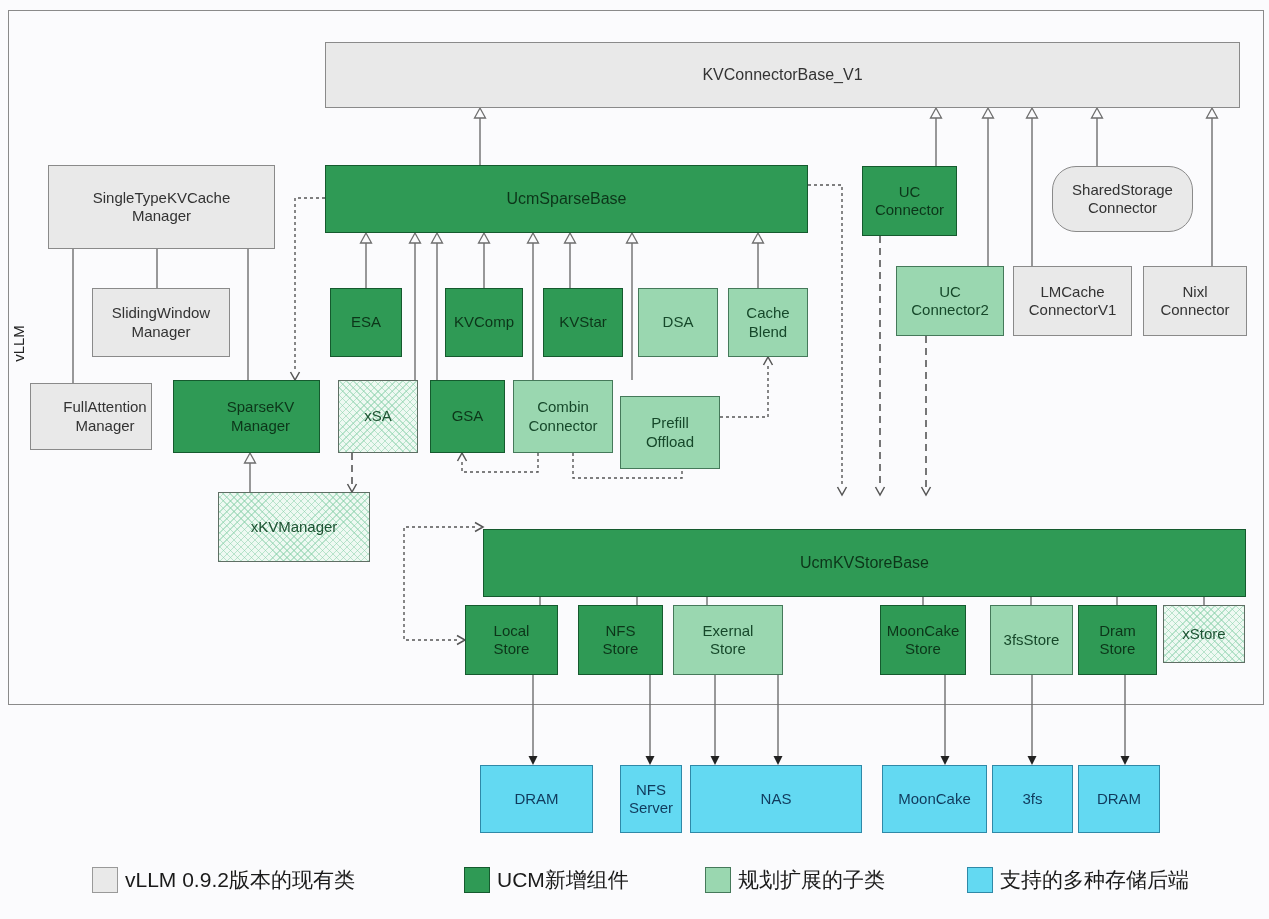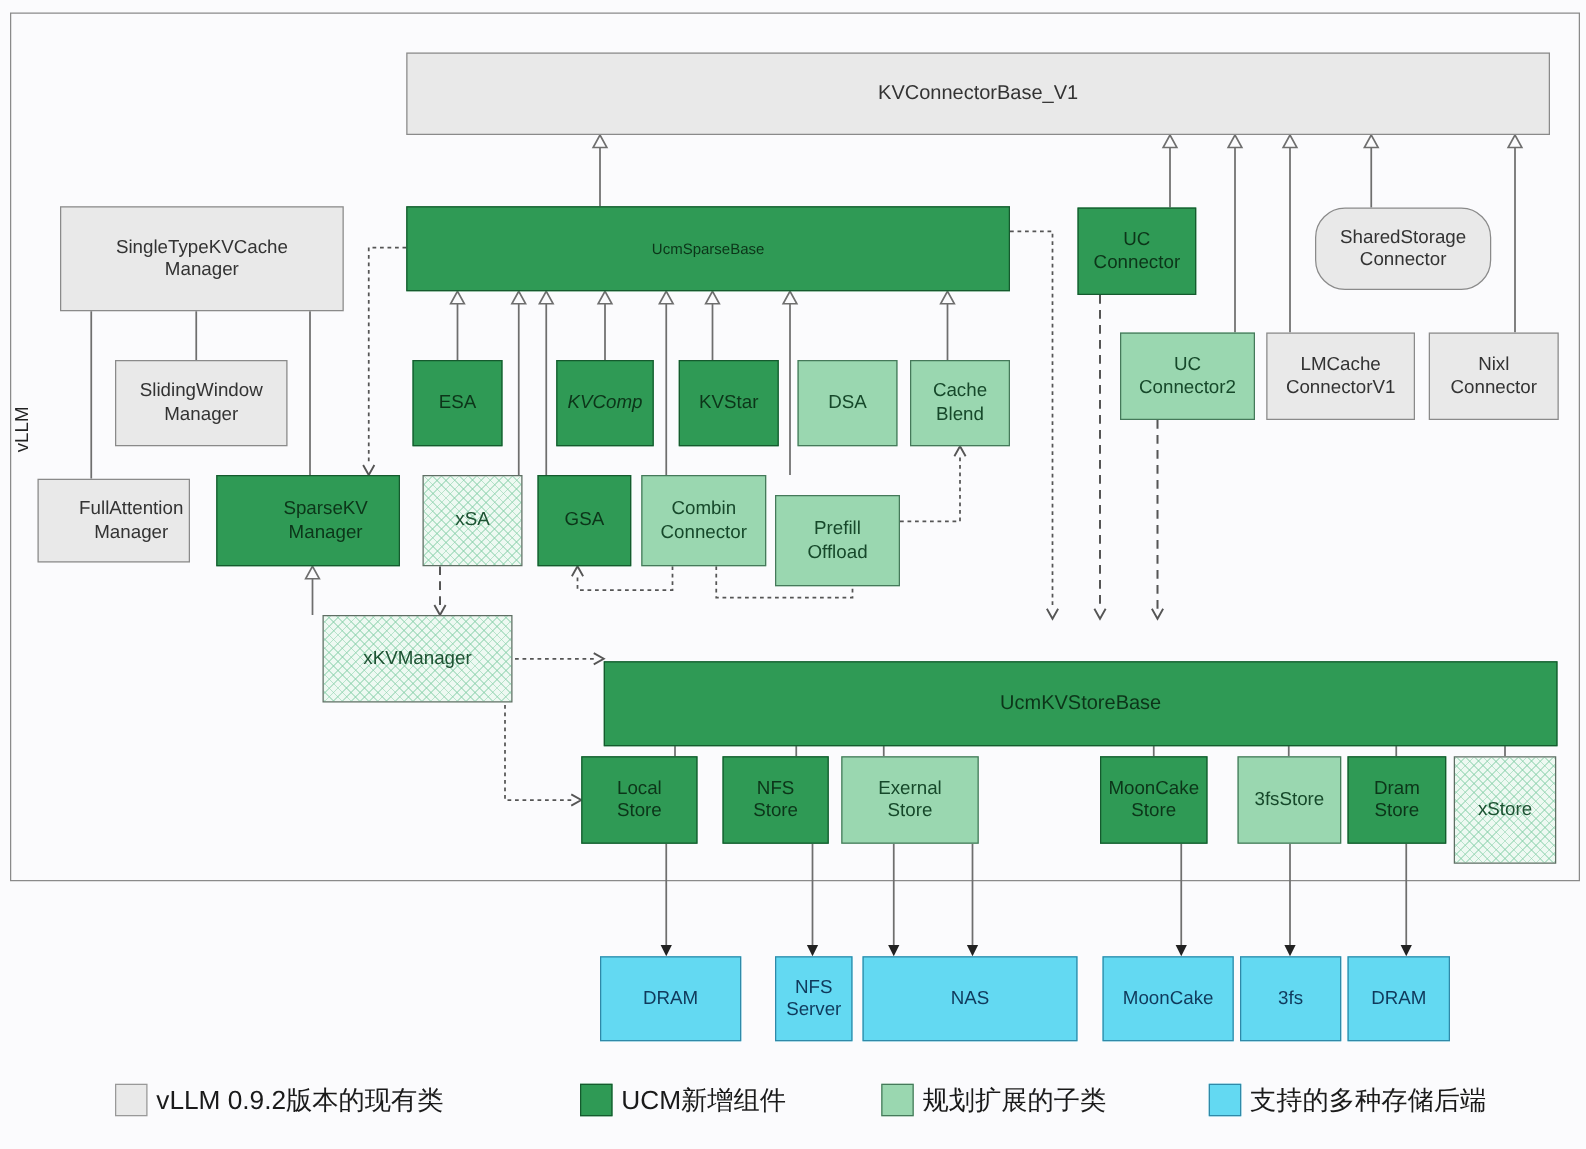--- a/index.html
+++ b/index.html
@@ -138,63 +138,63 @@
       <path d="M875.5 487 L880 495 L884.5 487"></path>
       <path d="M921.5 487 L926 495 L930.5 487"></path>
       <path d="M475 522.5 L483 527 L475 531.5"></path>
       <path d="M457 635.5 L465 640 L457 644.5"></path>
     </g>
   </svg>
 
   <div class="node existing" style="left:325px;top:42px;width:915px;height:66px;font-size:16px;">KVConnectorBase_V1</div>
   <div class="node existing" style="left:48px;top:165px;width:227px;height:84px;">SingleTypeKVCache
 Manager</div>
-  <div class="node ucm" style="left:325px;top:165px;width:483px;height:68px;font-size:12px;">UcmSparseBase</div>
+  <div class="node ucm" style="left:325px;top:165px;width:483px;height:68px;font-size:16px;">UcmSparseBase</div>
   <div class="node ucm" style="left:862px;top:166px;width:95px;height:70px;">UC
 Connector</div>
   <div class="node existing" style="left:1052px;top:166px;width:141px;height:66px;border-radius:24px;">SharedStorage
 Connector</div>
   <div class="node existing" style="left:92px;top:288px;width:138px;height:69px;">SlidingWindow
 Manager</div>
   <div class="node ucm" style="left:330px;top:288px;width:72px;height:69px;">ESA</div>
-  <div class="node ucm" style="left:445px;top:288px;width:78px;height:69px;font-style:italic;">KVComp</div>
+  <div class="node ucm" style="left:445px;top:288px;width:78px;height:69px;">KVComp</div>
   <div class="node ucm" style="left:543px;top:288px;width:80px;height:69px;">KVStar</div>
   <div class="node planned" style="left:638px;top:288px;width:80px;height:69px;">DSA</div>
   <div class="node planned" style="left:728px;top:288px;width:80px;height:69px;">Cache
 Blend</div>
   <div class="node planned" style="left:896px;top:266px;width:108px;height:70px;">UC
 Connector2</div>
   <div class="node existing" style="left:1013px;top:266px;width:119px;height:70px;">LMCache
 ConnectorV1</div>
   <div class="node existing" style="left:1143px;top:266px;width:104px;height:70px;">Nixl
 Connector</div>
   <div class="node existing" style="left:30px;top:383px;width:122px;height:67px;padding-left:28px;">FullAttention
 Manager</div>
   <div class="node ucm" style="left:173px;top:380px;width:147px;height:73px;padding-left:28px;">SparseKV
 Manager</div>
   <div class="node hatched" style="left:338px;top:380px;width:80px;height:73px;">xSA</div>
   <div class="node ucm" style="left:430px;top:380px;width:75px;height:73px;">GSA</div>
   <div class="node planned" style="left:513px;top:380px;width:100px;height:73px;">Combin
 Connector</div>
   <div class="node planned" style="left:620px;top:396px;width:100px;height:73px;">Prefill
 Offload</div>
-  <div class="node hatched" style="left:218px;top:492px;width:152px;height:70px;margin-left:40px;">xKVManager</div>
+  <div class="node hatched" style="left:218px;top:492px;width:152px;height:70px;">xKVManager</div>
   <div class="node ucm" style="left:483px;top:495px;width:763px;height:68px;font-size:16px;margin-top:34px;">UcmKVStoreBase</div>
   <div class="node ucm" style="left:465px;top:605px;width:93px;height:70px;">Local
 Store</div>
   <div class="node ucm" style="left:578px;top:605px;width:85px;height:70px;">NFS
 Store</div>
   <div class="node planned" style="left:673px;top:605px;width:110px;height:70px;">Exernal
 Store</div>
   <div class="node ucm" style="left:880px;top:605px;width:86px;height:70px;">MoonCake
 Store</div>
   <div class="node planned" style="left:990px;top:605px;width:83px;height:70px;">3fsStore</div>
   <div class="node ucm" style="left:1078px;top:605px;width:79px;height:70px;">Dram
 Store</div>
-  <div class="node hatched" style="left:1163px;top:605px;width:82px;height:86px;">xStore</div>
+  <div class="node hatched" style="left:1163px;top:605px;width:82px;height:58px;">xStore</div>
   <div class="node storage" style="left:480px;top:765px;width:113px;height:68px;">DRAM</div>
   <div class="node storage" style="left:620px;top:765px;width:62px;height:68px;">NFS
 Server</div>
   <div class="node storage" style="left:690px;top:765px;width:172px;height:68px;">NAS</div>
   <div class="node storage" style="left:882px;top:765px;width:105px;height:68px;">MoonCake</div>
   <div class="node storage" style="left:992px;top:765px;width:81px;height:68px;">3fs</div>
   <div class="node storage" style="left:1078px;top:765px;width:82px;height:68px;">DRAM</div>
 
   <div class="legend-item" style="left:68px;top:866px;">
     <span class="swatch sw-existing"></span>

